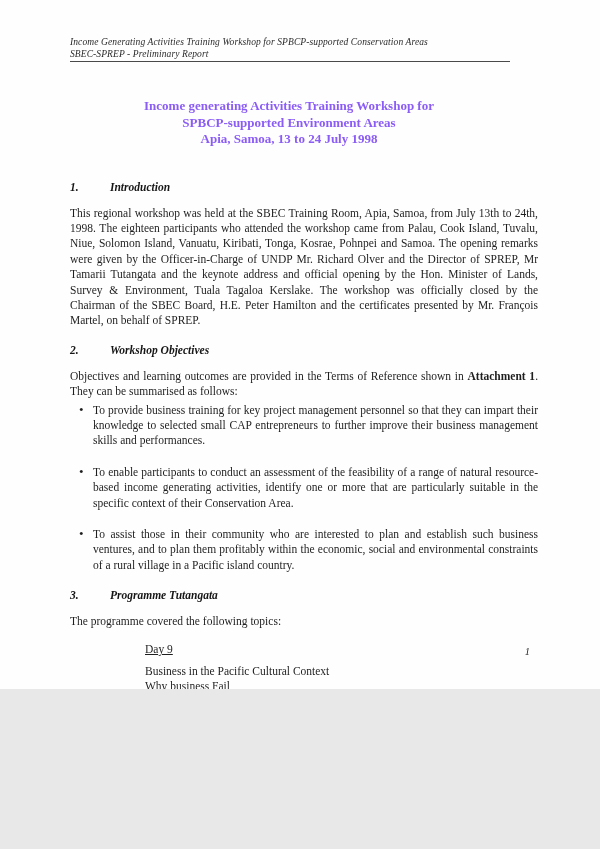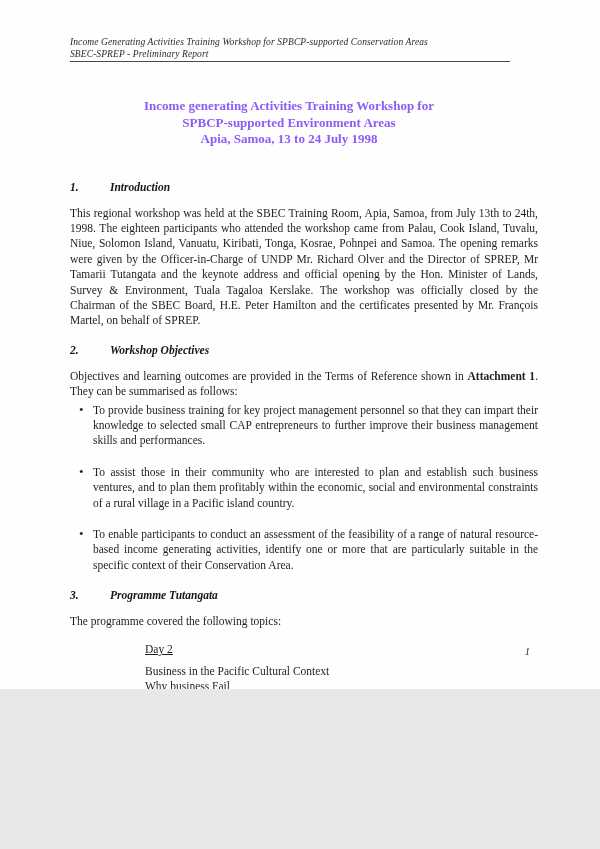--- a/index.html
+++ b/index.html
@@ -121,32 +121,32 @@
     <p class="body-text para">This regional workshop was held at the SBEC Training Room, Apia, Samoa, from July 13th to 24th, 1998.  The eighteen participants who attended the workshop came from Palau, Cook Island, Tuvalu, Niue, Solomon Island, Vanuatu, Kiribati, Tonga, Kosrae, Pohnpei and Samoa.  The opening remarks were given by the Officer-in-Charge of UNDP Mr. Richard Olver and the Director of SPREP, Mr Tamarii Tutangata and the keynote address and official opening by the Hon. Minister of Lands, Survey &amp; Environment, Tuala Tagaloa Kerslake. The workshop was officially closed by the Chairman of the SBEC Board, H.E. Peter Hamilton and the certificates presented by Mr. François Martel, on behalf of SPREP.</p>
 
     <div class="section-heading sec2-heading">
       <span class="sec-num">2.</span>
       <span>Workshop Objectives</span>
     </div>
     <p class="body-text para"><span>Objectives and learning outcomes are provided in the Terms of Reference shown in </span><b>Attachment 1</b><span>. They can be summarised as follows:</span></p>
 
     <ul class="bullet-list body-text">
       <li>To provide business training for key project management personnel so that they can impart  their knowledge to selected small CAP entrepreneurs to further improve their business management skills and performances.</li>
+      <li>To enable participants to conduct an assessment of the feasibility of a range of natural resource-based income generating activities, identify one or more that are particularly suitable in the specific context of their Conservation Area.</li>
       <li>To assist those in their community who are interested to plan and establish such business ventures, and to plan them profitably within the economic, social and environmental constraints of a rural village in a Pacific island country.</li>
-      <li>To enable participants to conduct an assessment of the feasibility of a range of natural resource-based income generating activities, identify one or more that are particularly suitable in the specific context of their Conservation Area.</li>
     </ul>
 
     <div class="section-heading sec3-heading">
       <span class="sec-num">3.</span>
       <span>Programme Tutangata</span>
     </div>
     <p class="body-text para">The programme covered the following topics:</p>
 
     <div class="day-block">
-      <div class="day-label">Day 2</div>
+      <div class="day-label">Day 9</div>
       <div class="day-items">
         <div>Business in the Pacific Cultural Context</div>
         <div>Why business Fail</div>
       </div>
     </div>
 
   </div>
   <div class="page-number">1</div>
 </div>
 

